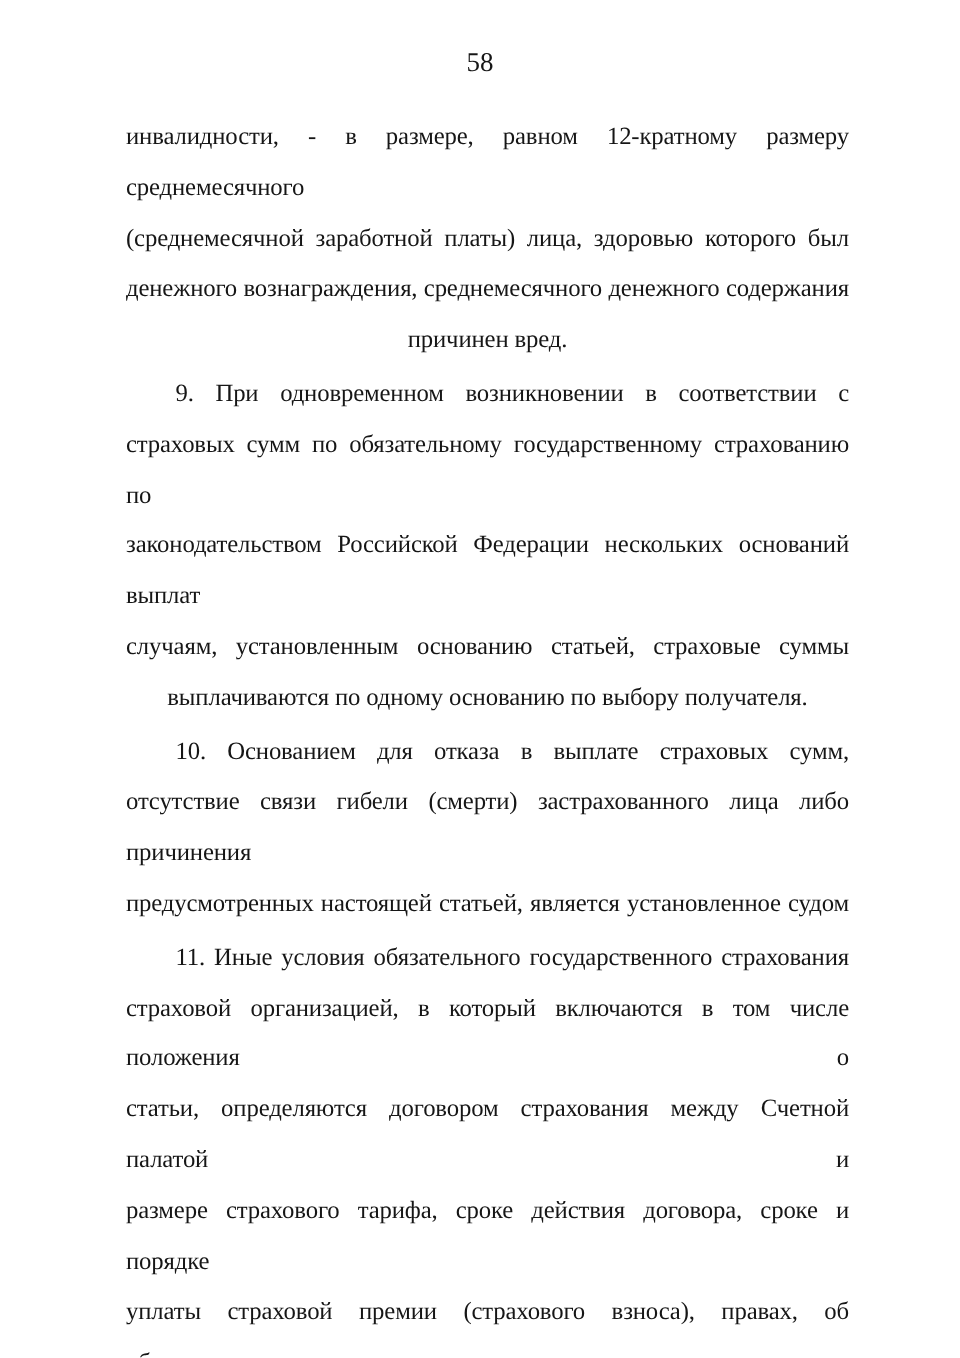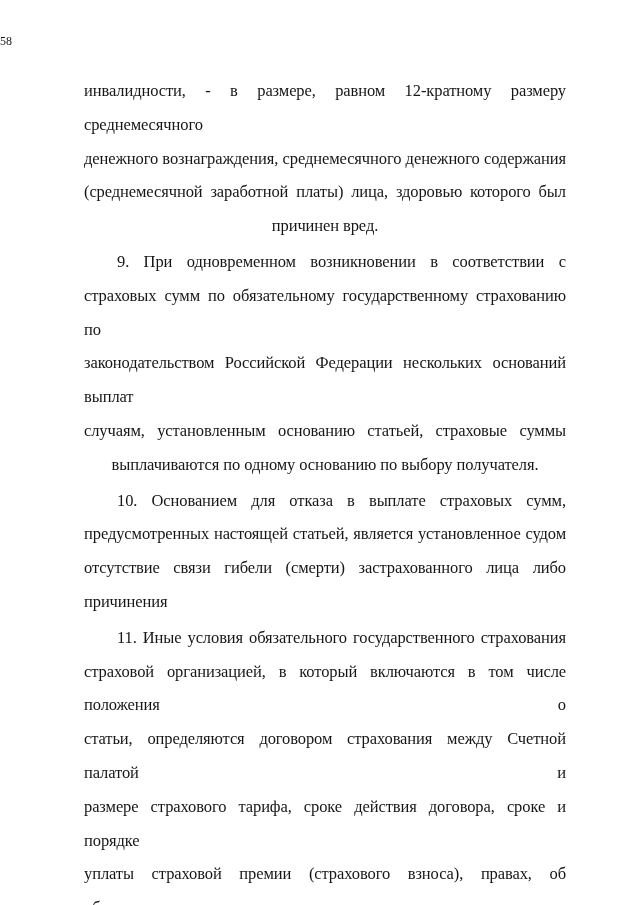--- a/index.html
+++ b/index.html
@@ -15,22 +15,22 @@
     background: #ffffff;
     overflow: hidden;
     font-family: "Liberation Serif", "DejaVu Serif", serif;
     color: #161616;
   }
   .page-number {
     position: absolute;
     top: 31px;
     left: 0;
     right: 0;
-    text-align: left;
-    font-size: 12px;
+    text-align: center;
+    font-size: 18px;
     line-height: 20px;
   }
   .text-block {
     position: absolute;
     top: 72px;
     left: 82px;
     width: 486px;
     font-size: 16.5px;
     line-height: 33.8px;
     letter-spacing: -0.1px;
@@ -49,35 +49,35 @@
   }
 </style>
 </head>
 <body>
 
 <div class="page">
   <div class="page-number">58</div>
   <div class="text-block" id="text-block">
       <div class="paragraph">
         <div class="line fill">инвалидности, - в размере, равном 12-кратному размеру среднемесячного</div>
+        <div class="line fill">(среднемесячной заработной платы) лица, здоровью которого был</div>
         <div class="line fill">денежного вознаграждения, среднемесячного денежного содержания</div>
-        <div class="line fill">(среднемесячной заработной платы) лица, здоровью которого был</div>
         <div class="line">причинен вред.</div>
       </div>
       <div class="paragraph">
         <div class="line fill indent">9. При одновременном возникновении в соответствии с</div>
         <div class="line fill">страховых сумм по обязательному государственному страхованию по</div>
         <div class="line fill">законодательством Российской Федерации нескольких оснований выплат</div>
         <div class="line fill">случаям, установленным основанию статьей, страховые суммы</div>
         <div class="line">выплачиваются по одному основанию по выбору получателя.</div>
       </div>
       <div class="paragraph">
         <div class="line fill indent">10. Основанием для отказа в выплате страховых сумм,</div>
+        <div class="line fill">отсутствие связи гибели (смерти) застрахованного лица либо причинения</div>
         <div class="line fill">предусмотренных настоящей статьей, является установленное судом</div>
-        <div class="line fill">отсутствие связи гибели (смерти) застрахованного лица либо причинения</div>
       </div>
       <div class="paragraph">
         <div class="line fill indent">11. Иные условия обязательного государственного страхования</div>
         <div class="line fill">страховой организацией, в который включаются в том числе положения о</div>
         <div class="line fill">статьи, определяются договором страхования между Счетной палатой и</div>
         <div class="line fill">размере страхового тарифа, сроке действия договора, сроке и порядке</div>
         <div class="line fill">уплаты страховой премии (страхового взноса), правах, об обязанностях и</div>
       </div>
     </div>
 </div>

